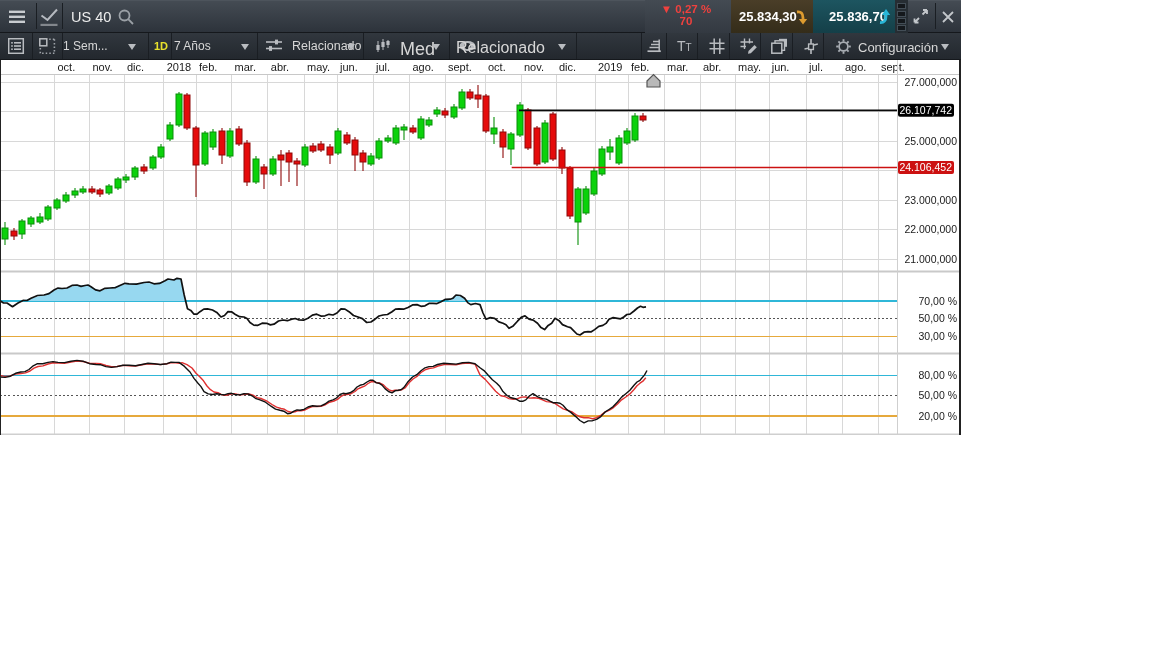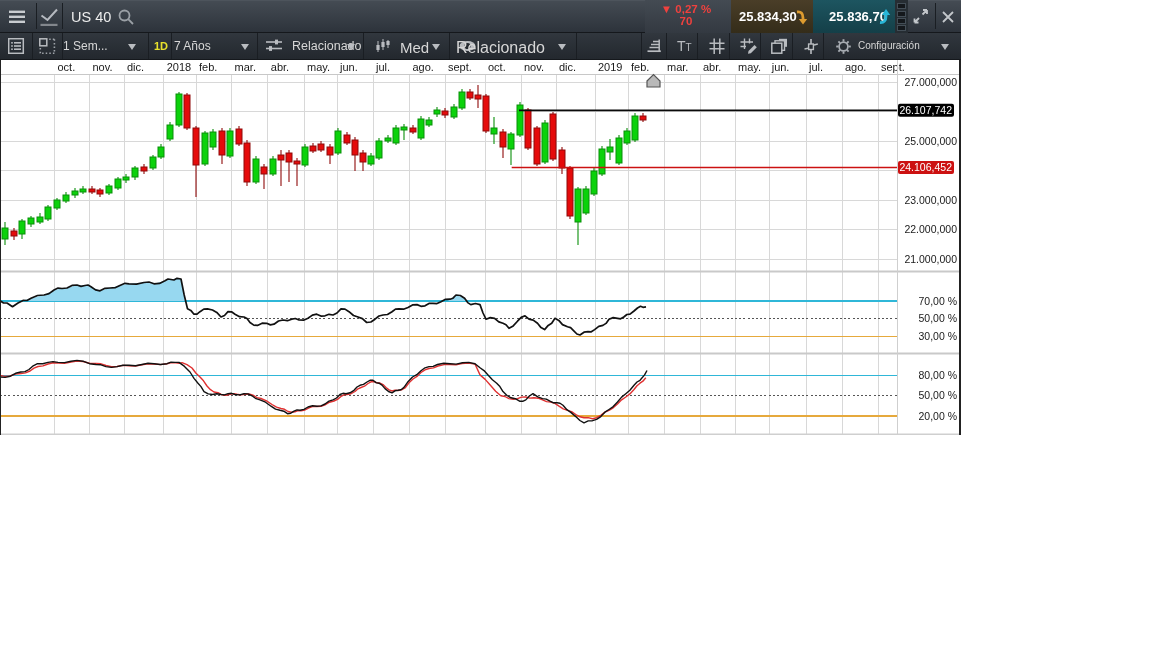--- a/index.html
+++ b/index.html
@@ -104,21 +104,21 @@
   <div class="caret" style="left:347px;top:11px"></div>
   <div class="vsep2" style="left:363px"></div>
   <svg class="icon" style="left:375px;top:6px" width="16" height="15">
     <line x1="3" y1="2" x2="3" y2="13" stroke="#b9bcc0" stroke-width="1"></line>
         <rect x="1.4" y="6" width="3.2" height="5" fill="#b9bcc0"></rect>
     <line x1="8" y1="0" x2="8" y2="11" stroke="#b9bcc0" stroke-width="1"></line>
         <rect x="6.4" y="3" width="3.2" height="5" fill="#b9bcc0"></rect>
     <line x1="13" y1="1" x2="13" y2="9" stroke="#b9bcc0" stroke-width="1"></line>
         <rect x="11.4" y="2" width="3.2" height="4" fill="#b9bcc0"></rect>
   </svg>
-  <div class="btext" style="left:400px;top:6px;font-size:15px">Med</div>
+  <div class="btext" style="left:400px;top:6px;font-size:18px">Med</div>
   <div class="caret" style="left:432px;top:11px"></div>
   <div class="vsep2" style="left:449px"></div>
   <svg class="icon" style="left:459px;top:7px" width="19" height="13">
     <ellipse cx="8.5" cy="6" rx="8" ry="5" fill="#b9bcc0"></ellipse>
         <circle cx="8.5" cy="6" r="3.1" fill="#262b31"></circle>
   </svg>
   <div class="btext" style="left:456px;top:6px;font-size:16px">Relacionado</div>
   <div class="caret" style="left:558px;top:11px"></div>
   <div class="vsep2" style="left:576px"></div>
 
@@ -161,21 +161,21 @@
       <line x1="7.5" y1="0.2" x2="7.5" y2="2.6"></line>
           <line x1="7.5" y1="12.4" x2="7.5" y2="14.8"></line>
       <line x1="0.2" y1="7.5" x2="2.6" y2="7.5"></line>
           <line x1="12.4" y1="7.5" x2="14.8" y2="7.5"></line>
       <line x1="2.4" y1="2.4" x2="4.1" y2="4.1"></line>
           <line x1="10.9" y1="10.9" x2="12.6" y2="12.6"></line>
       <line x1="2.4" y1="12.6" x2="4.1" y2="10.9"></line>
           <line x1="10.9" y1="4.1" x2="12.6" y2="2.4"></line>
     </g>
   </svg>
-  <div class="btext" style="left:858px;top:7px;font-size:10px">Configuración</div>
+  <div class="btext" style="left:858px;top:7px;font-size:13px">Configuración</div>
   <div class="caret" style="left:941px;top:11px"></div>
  </div>
 
 <svg width="961" height="375" viewBox="0 0 961 375" style="position:absolute;left:0;top:60px">
 <rect x="0" y="0" width="961" height="375" fill="#ffffff"></rect>
 <line x1="54" y1="14.5" x2="54" y2="374" stroke="#d8d8d8" stroke-width="1" shape-rendering="crispEdges"></line>
 <line x1="89" y1="14.5" x2="89" y2="374" stroke="#d8d8d8" stroke-width="1" shape-rendering="crispEdges"></line>
 <line x1="124" y1="14.5" x2="124" y2="374" stroke="#d8d8d8" stroke-width="1" shape-rendering="crispEdges"></line>
 <line x1="163" y1="14.5" x2="163" y2="374" stroke="#d8d8d8" stroke-width="1" shape-rendering="crispEdges"></line>
 <line x1="196" y1="14.5" x2="196" y2="374" stroke="#d8d8d8" stroke-width="1" shape-rendering="crispEdges"></line>

